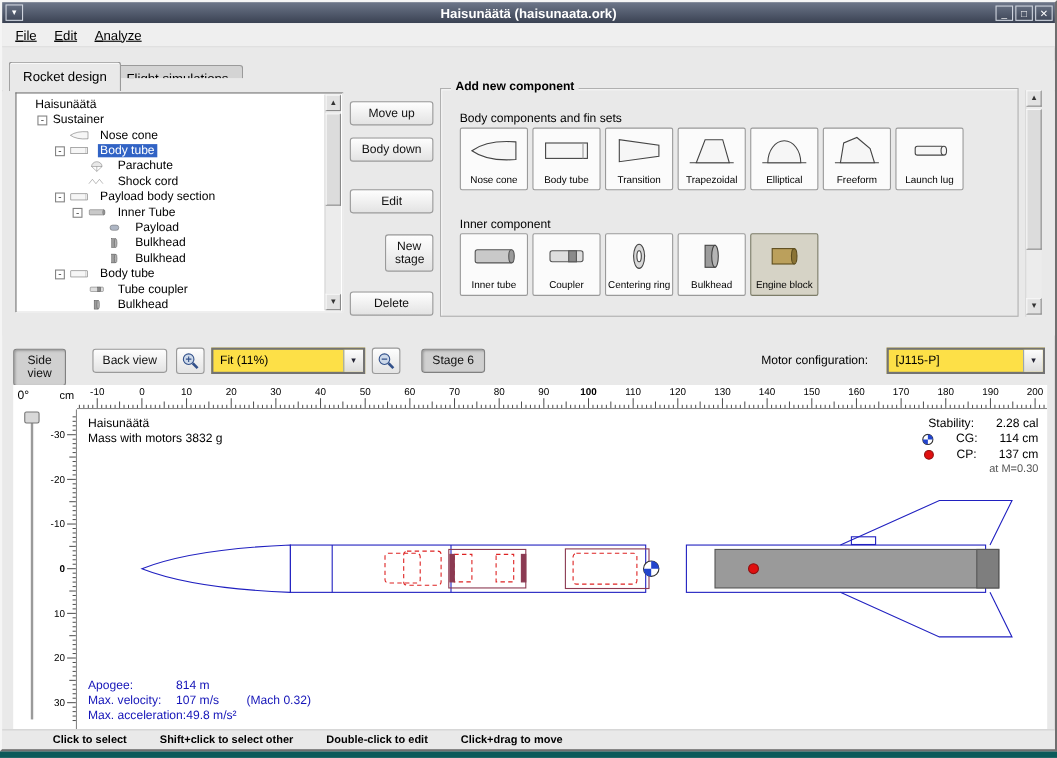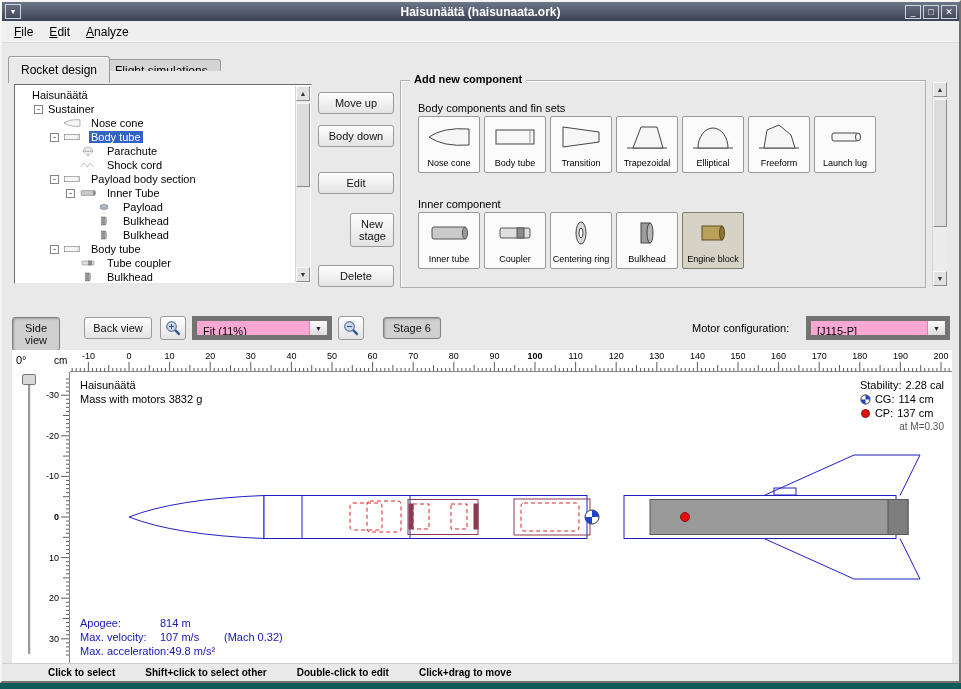--- a/index.html
+++ b/index.html
@@ -12,21 +12,21 @@
   .titlebar{left:0;top:0;width:957px;height:19px;background:linear-gradient(180deg,#6d7689 0%,#3a4253 100%);
             display:flex;align-items:center;color:#fff;}
   .titlebar .title{position:absolute;left:0;right:0;text-align:center;font-size:12px;font-weight:bold;}
   .win-icon{margin-left:3px;width:14px;height:13px;border:1px solid #cfd4de;display:flex;align-items:center;
             justify-content:center;font-size:8px;color:#fff;z-index:1;}
   .win-btns{margin-left:auto;display:flex;gap:2px;margin-right:2px;z-index:1;}
   .win-btn{width:16px;height:14px;border:1px solid #cfd4de;color:#fff;font-size:9px;line-height:12px;
            text-align:center;box-sizing:border-box;}
   
   .menubar{left:0;top:19px;width:957px;height:22px;background:#efefef;display:flex;align-items:center;
-           padding-left:4px;font-size:12px;border-bottom:1px solid #dcdcdc;box-sizing:border-box;}
+           padding-left:4px;font-size:12px;border-bottom:1px solid #dcdcdc;box-sizing:border-box;text-decoration:underline;}
   .menu-item{padding:2px 8px;}
   
   .tabbar{left:0;top:41px;width:957px;height:28px;background:#e9e9e9;border-bottom:1px solid #9a9a9a;box-sizing:border-box;margin-top:12px;}
   .tab{position:absolute;bottom:0;height:22px;display:flex;align-items:center;padding:0 12px;font-size:12px;
        background:#d4d4d4;border:1px solid #9a9a9a;border-bottom:none;border-radius:3px 3px 0 0;}
   .tab.active{height:26px;bottom:-1px;background:#e9e9e9;z-index:2;box-shadow:inset 0 1px 0 #fdfdfd;}
   
   .top-section{left:0;top:69px;width:957px;height:234px;background:#e9e9e9;}
   .tree-panel{position:absolute;left:12px;top:13px;width:298px;height:200px;background:#fff;
               border:1px solid;border-color:#6e6e6e #e8e8e8 #e8e8e8 #6e6e6e;box-sizing:border-box;}
@@ -58,37 +58,37 @@
   .comp-row{position:absolute;display:flex;gap:4px;}
   #grow0{left:416px;top:45px;} #grow1{left:416px;top:141px;}
   .comp-btn{width:62px;height:57px;border:1px solid #9a9a9a;border-radius:2px;background:#fbfbfb;display:flex;
             flex-direction:column;align-items:center;justify-content:space-between;padding:5px 1px 3px;
             box-sizing:border-box;font-size:9px;line-height:1.1;text-align:center;font-family:inherit;color:#000;}
   .comp-btn.active{background:#d6d3c6;border-color:#7c7c68;}
   .panel-sb{left:930px;top:11px;height:206px;}
   
   .icon-btn{position:absolute;width:26px;height:24px;background:linear-gradient(#fefefe,#e3e3e3);
             border:1px solid #9a9a9a;border-radius:3px;display:flex;align-items:center;justify-content:center;box-sizing:border-box;}
-  .combo{position:absolute;display:flex;border:5px solid #737373;background:#f9a8d4;box-sizing:border-box;height:24px;align-items:stretch;}
+  .combo{position:absolute;display:flex;border:2px solid #737373;background:#fde047;box-sizing:border-box;height:24px;align-items:stretch;}
   .combo-val{flex:1;font-size:11px;padding:4px 6px;white-space:nowrap;overflow:hidden;}
   .combo-btn{width:17px;background:linear-gradient(#fdfdfd,#dcdcdc);border-left:1px solid #9aa6b2;display:flex;
              align-items:center;justify-content:center;font-size:7px;color:#223;}
   .tool-label{position:absolute;font-size:11px;color:#000;}
   
   .viewport{left:10px;top:348px;width:940px;height:313px;background:#fff;overflow:hidden;}
   .rot-label{left:4px;top:4px;font-size:11px;}
   .rot-track{left:16px;top:26px;width:2px;height:278px;background:#9a9a9a;box-shadow:1px 0 0 #e8e8e8;}
   .rot-handle{left:10px;top:24px;width:14px;height:11px;background:#d8d8d8;border:1px solid #777;border-radius:2px;box-sizing:border-box;}
   .unit-label{left:42px;top:5px;font-size:10px;}
   .h-ruler{left:58px;top:0;width:882px;height:22px;}
   .v-ruler{left:32px;top:22px;width:26px;height:291px;}
   svg text{font-family:"Liberation Sans",sans-serif;}
   .design-info{left:68px;top:28px;font-size:11px;color:#000;line-height:14px;}
   .stability{right:8px;top:28px;text-align:right;font-size:11px;line-height:14px;}
-  .st-row{display:flex;justify-content:flex-start;align-items:center;gap:4px;}
+  .st-row{display:flex;justify-content:flex-end;align-items:center;gap:20px;}
   .st-note{font-size:10px;color:#555;}
   .flight-info{left:68px;top:266px;font-size:11px;color:#1414b8;line-height:14px;}
   .fl-label{display:inline-block;min-width:80px;}
   .fl-value{display:inline-block;min-width:58px;}
   .fl-extra{margin-left:6px;}
   
   .statusbar{left:0;top:661px;width:957px;height:18px;background:#e9e9e9;border-top:1px solid #cfcfcf;
              display:flex;align-items:center;padding-left:46px;gap:30px;box-sizing:border-box;
              font-size:10px;font-weight:bold;}
 </style>

